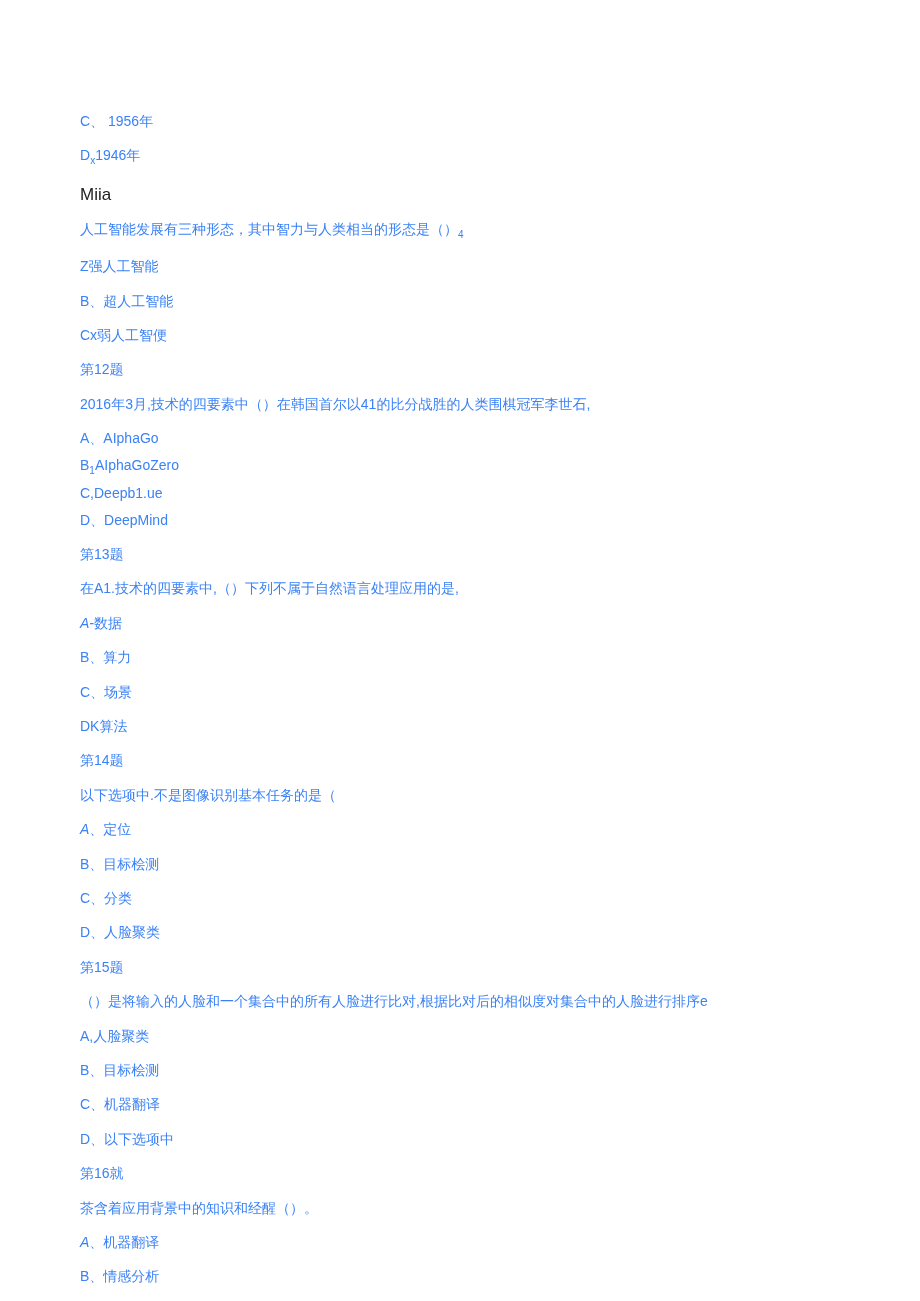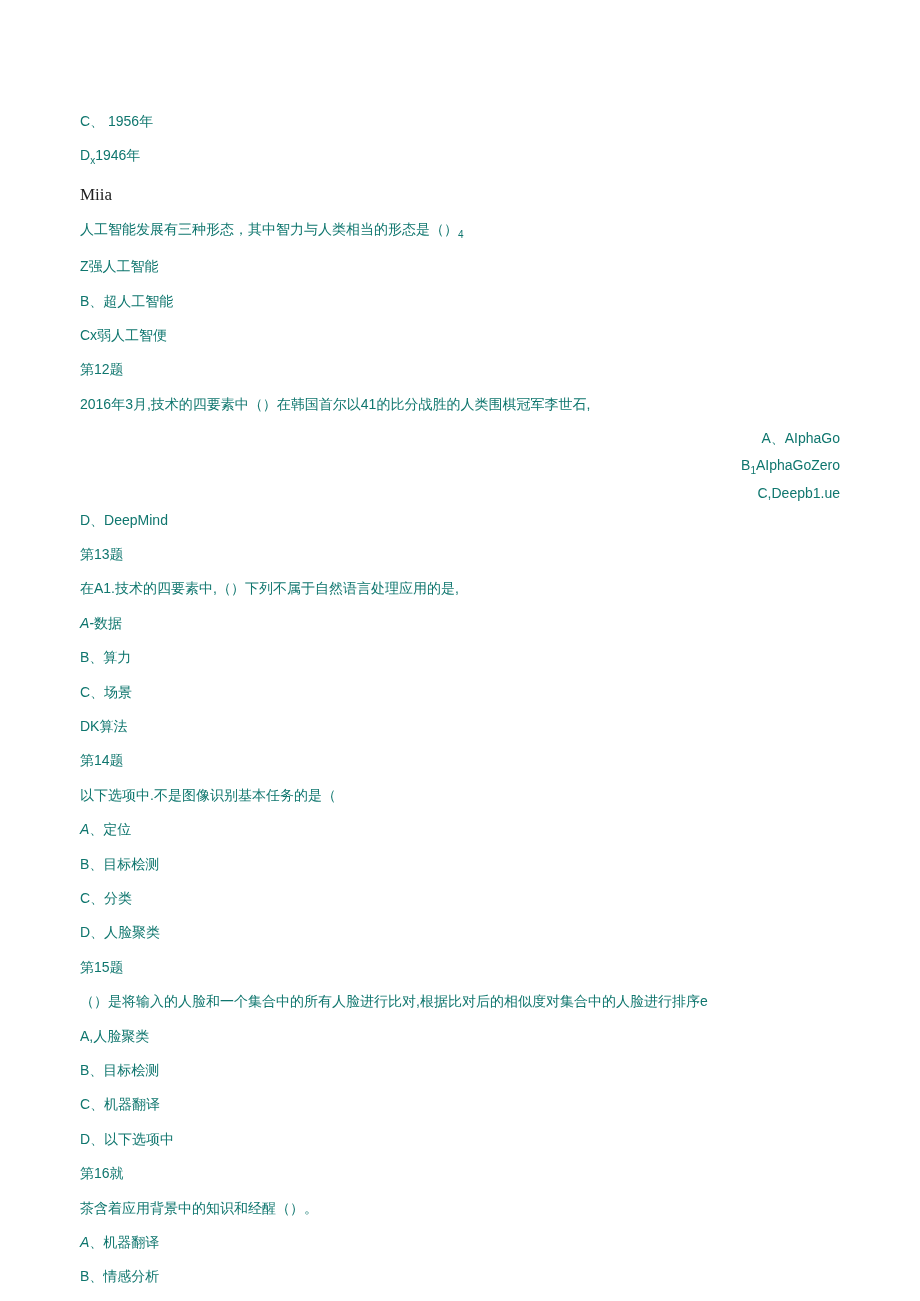--- a/index.html
+++ b/index.html
@@ -11,38 +11,37 @@
       background: #ffffff;
       font-family: "SimSun", "Microsoft YaHei", Arial, sans-serif;
       padding: 110px 80px 60px 80px;
       width: 920px;
       color: #333;
       font-size: 14px;
       line-height: 1.6;
     }
     .line {
       margin-bottom: 12px;
-      color: #0f766e;
+      color: #3b82f6;
     }
     .heading {
-      font-family: Liberation Serif, serif;
+      font-family: Liberation Sans, sans-serif;
       font-size: 17px;
       margin-bottom: 10px;
       color: #222;
     }
     .subscript {
       font-size: 10px;
       vertical-align: sub;
     }
     .italic {
       font-style: italic;
     }
     .tight {
       margin-bottom: 4px;
-      text-align: right;
     }
   </style>
 </head>
 <body>
 
 <div class="line">C、 1956年</div>
 <div class="line">
   <span>D</span><span class="subscript">x</span><span>1946年</span>
 </div>
 <div class="heading">Miia</div>

